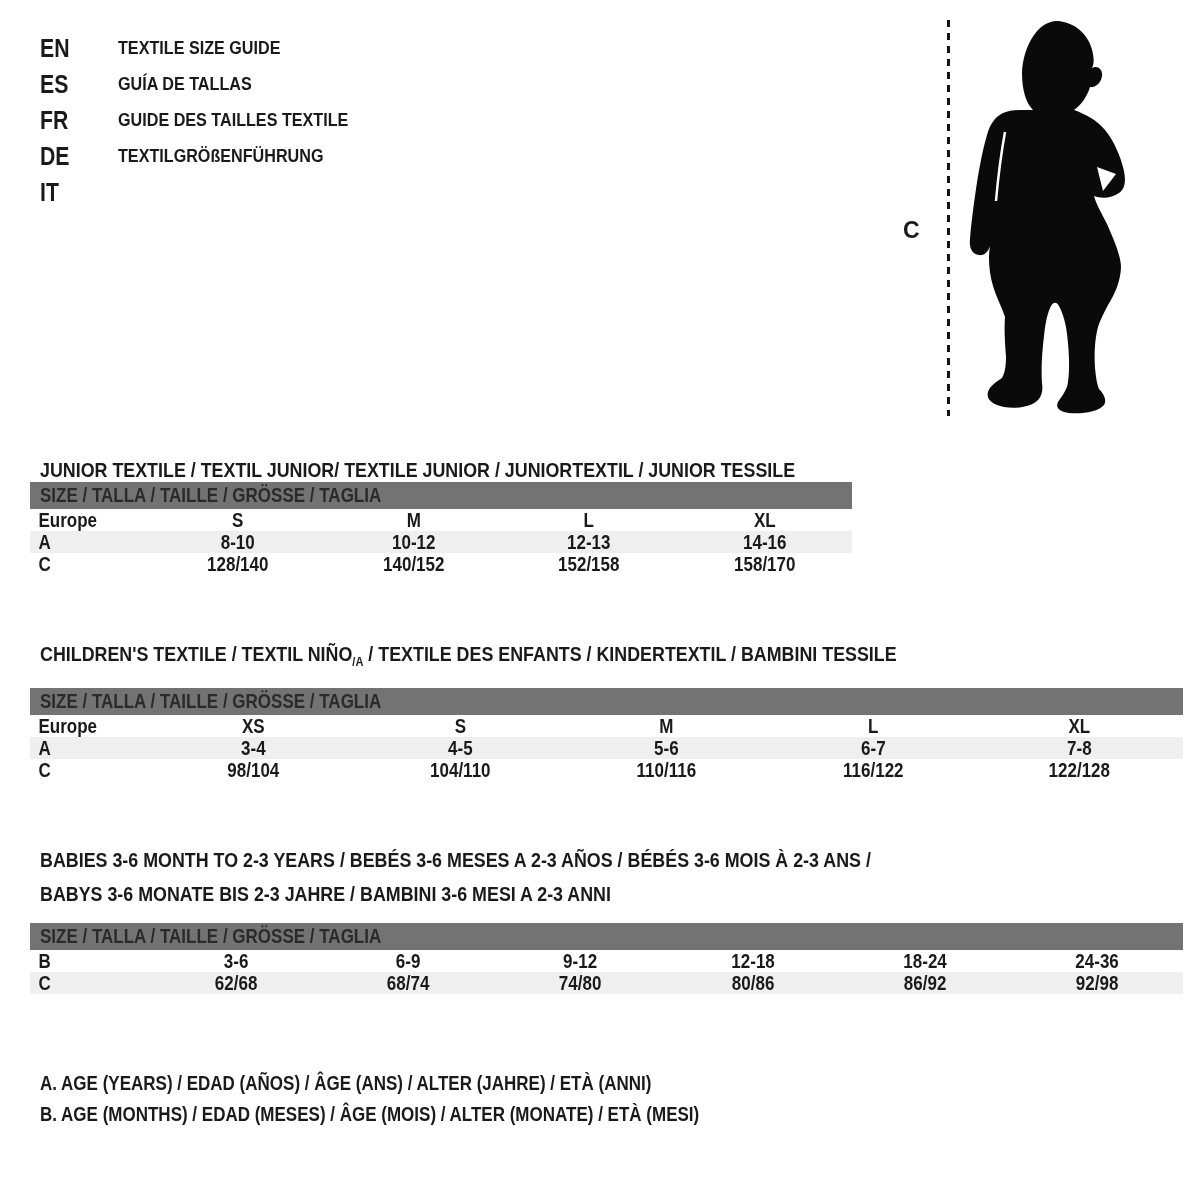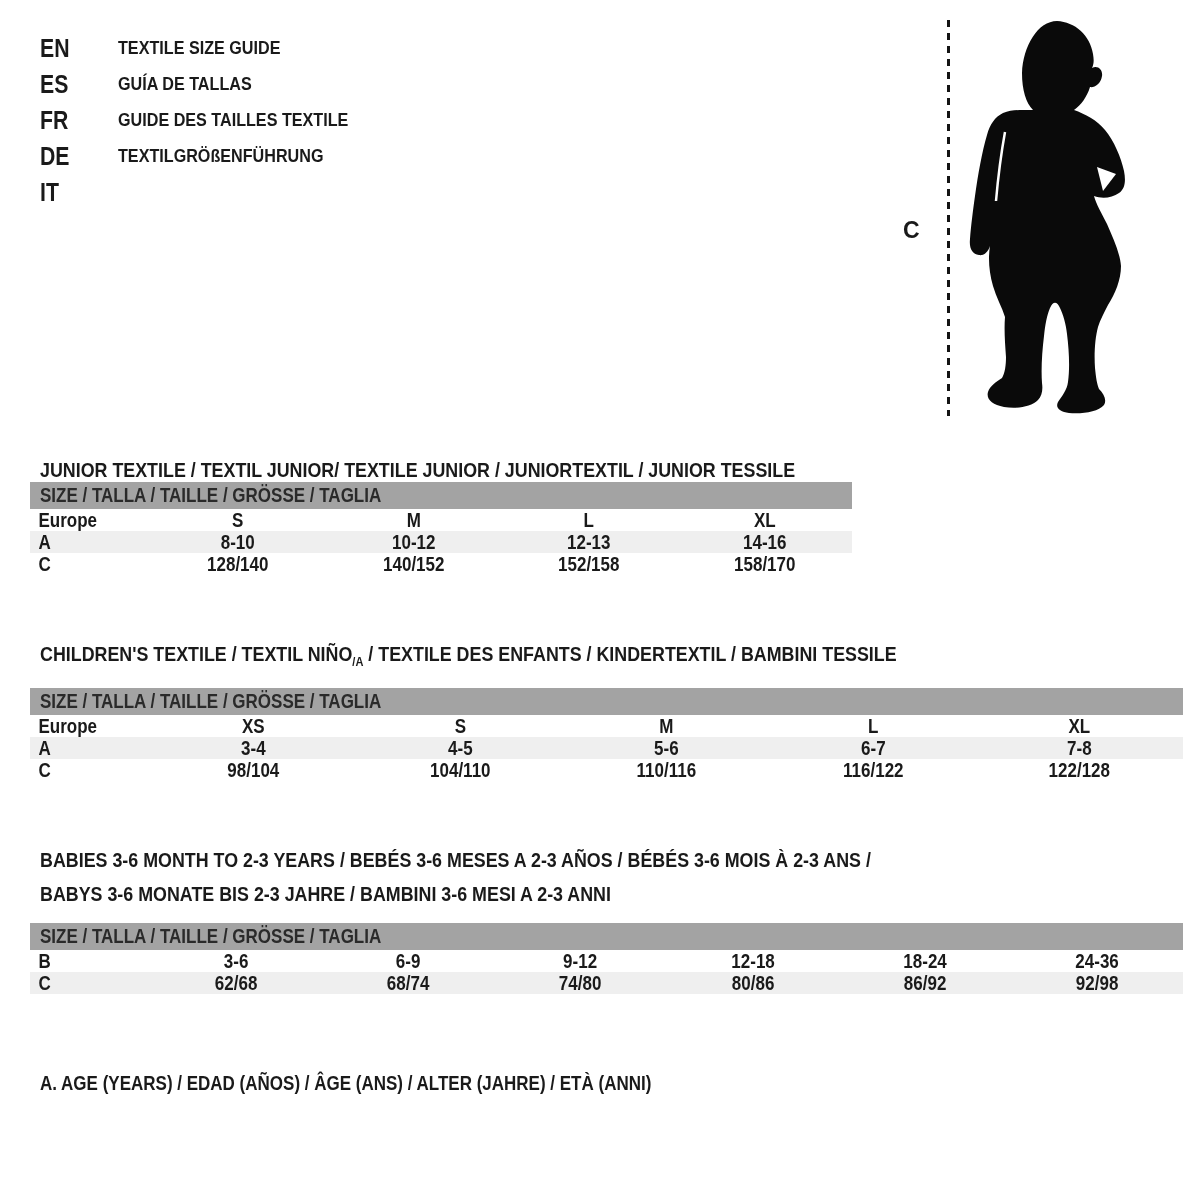--- a/index.html
+++ b/index.html
@@ -29,21 +29,21 @@
   .t-junior{top:434px;margin-top:24px;}
   .t-children{top:642px;}
   .t-babies{top:843px;line-height:34px;}
   .subsm{font-size:13px;vertical-align:-5px;}
 
   
   .table{position:absolute;left:30px;}
   .junior{top:482px;width:822px;}
   .children{top:688px;width:1153px;}
   .babies{top:923px;width:1153px;}
-  .thead{height:27px;background:#a3a3a3;display:flex;align-items:center;padding-left:10px;box-sizing:border-box;font-size:20px;color:#2a2a2a;}
+  .thead{height:27px;background:#737373;display:flex;align-items:center;padding-left:10px;box-sizing:border-box;font-size:20px;color:#2a2a2a;}
   .trow{display:grid;height:22px;align-items:center;font-size:20px;}
   .junior .trow{grid-template-columns:120px repeat(4,1fr);}
   .children .trow{grid-template-columns:120px repeat(5,1fr);}
   .babies .trow{grid-template-columns:120px repeat(6,1fr);}
   .stripe{background:#efefef;}
   .cell{display:block;}
   .lbl{padding-left:10px;transform:scaleX(.85);transform-origin:0 50%;}
   .val{text-align:center;transform:scaleX(.85);transform-origin:50% 50%;}
 
   
@@ -193,15 +193,18 @@
       <span class="cell val">80/86</span>
       <span class="cell val">86/92</span>
       <span class="cell val">92/98</span>
     </div>
   </div>
 
   <div class="legend">
     <div class="legend-line">
         <span class="cnd">A. AGE (YEARS) / EDAD (AÑOS) / ÂGE (ANS) / ALTER (JAHRE) / ETÀ (ANNI)</span>
       </div>
+    <div class="legend-line">
+        <span class="cnd">B. AGE (MONTHS) / EDAD (MESES) / ÂGE (MOIS) / ALTER (MONATE) / ETÀ (MESI)</span>
+      </div>
   </div>
 
 </div>
 
 </body></html>

